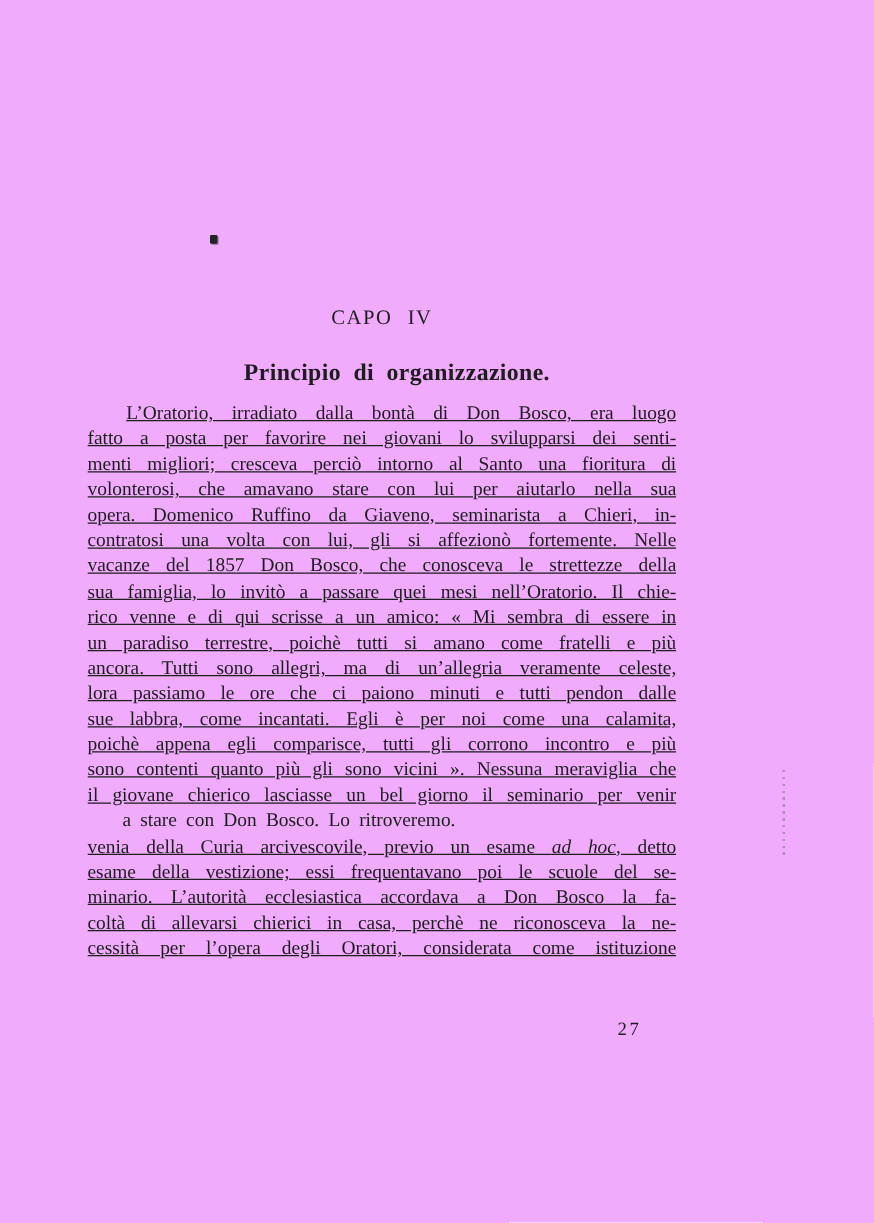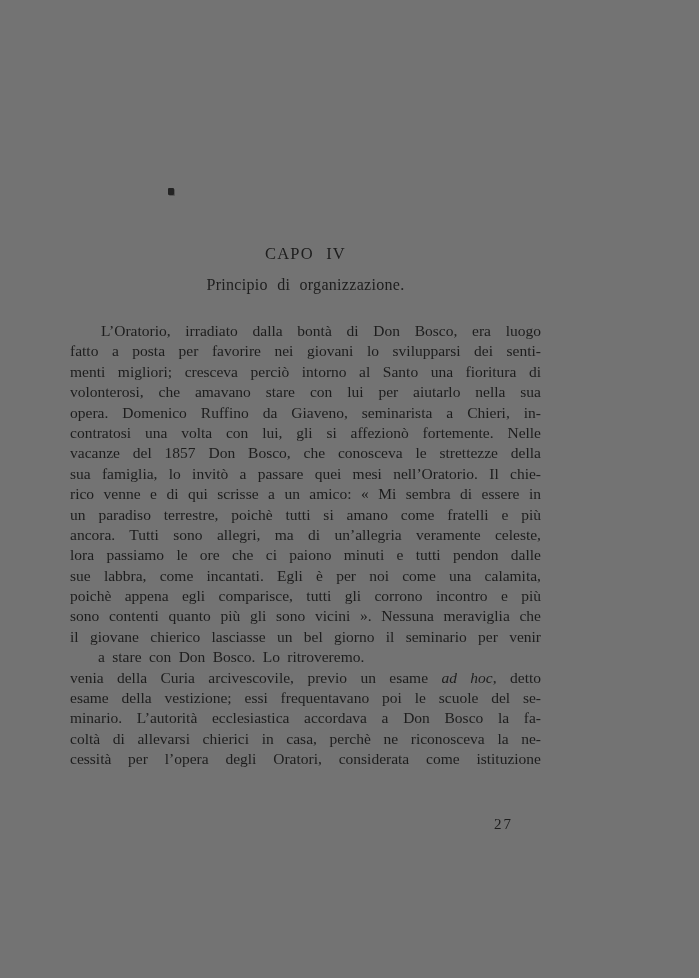--- a/index.html
+++ b/index.html
@@ -4,21 +4,21 @@
 <style>
   html, body {
     margin: 0;
     padding: 0;
     background: #fdfdfc;
   }
   .page {
     position: relative;
     width: 699px;
     height: 978px;
-    background: #737373;
+    background: #f0abfc;
     font-family: "Liberation Serif", serif;
     color: #1d1d1d;
     overflow: hidden;
   }
   .chapter {
     position: absolute;
     top: 244px;
     left: 70px;
     width: 471px;
     margin: 0;
@@ -26,43 +26,44 @@
     font-size: 16.5px;
     font-weight: 400;
     letter-spacing: 1.2px;
     word-spacing: 7px;
   }
   .section {
     position: absolute;
     top: 276px;
     left: 70px;
     width: 471px;
-    margin: 0;
+    margin: 12px;
     text-align: center;
-    font-size: 16px;
-    font-weight: 400;
+    font-size: 19px;
+    font-weight: 700;
     letter-spacing: 0.3px;
     word-spacing: 5px;
   }
   .body-text {
     position: absolute;
     top: 321px;
     left: 70px;
     width: 471px;
     font-size: 15.5px;
     line-height: 20.4px;
     word-spacing: 1px;
   }
   .line {
     height: 20.4px;
     overflow: hidden;
   }
   .line.just {
     text-align: justify;
     text-align-last: justify;
+    text-decoration: underline;
   }
   .line.indent {
     padding-left: 31px;
   }
   .line.loose {
     word-spacing: 3.5px;
     margin-left: 28px;
   }
   .it {
     font-style: italic;

